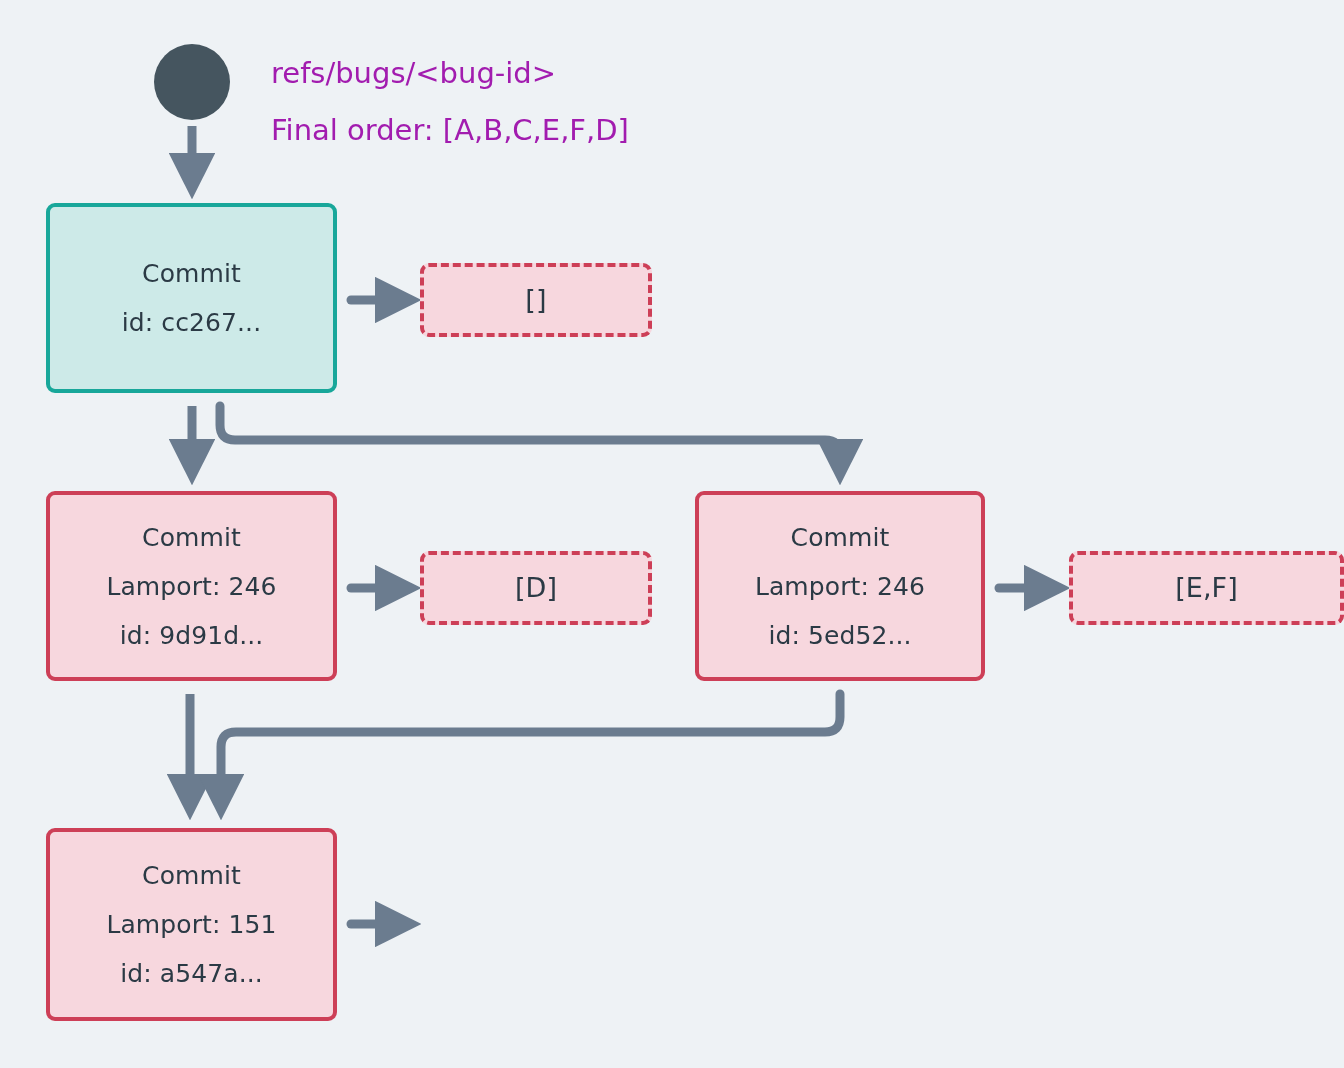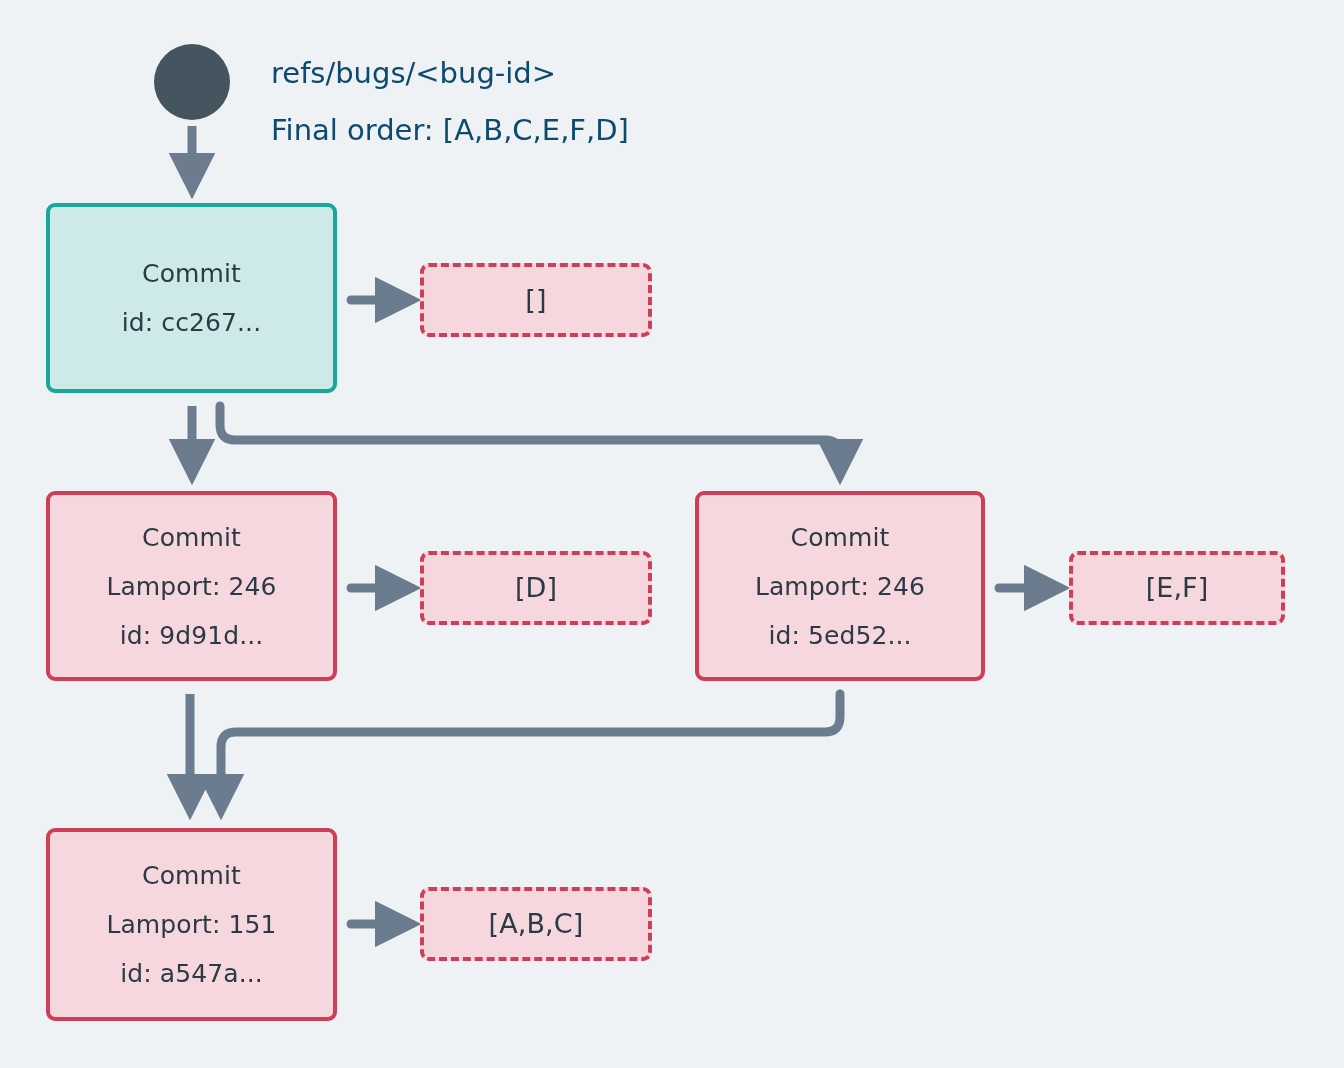--- a/index.html
+++ b/index.html
@@ -60,21 +60,21 @@
   .node-line {
     white-space: pre;
   }
   .root-dot {
     position: absolute;
     border-radius: 50%;
     background: #45555f;
   }
   .header-text {
     position: absolute;
-    color: #0c4a6e;
+    color: #a21caf;
     white-space: pre;
   }
   .header-ref {
     font-size: 29px;
     line-height: 34px;
   }
   .header-final {
     font-size: 29px;
     line-height: 34px;
     font-weight: normal;
@@ -132,27 +132,24 @@
   <div class="node node-note" style="left:420px; top:551px; width:232px; height:74px;">
     <div class="node-line">[D]</div>
   </div>
 
   <div class="node node-commit node-pink" style="left:695px; top:491px; width:290px; height:190px;">
     <div class="node-line">Commit</div>
     <div class="node-line">Lamport: 246</div>
     <div class="node-line">id: 5ed52...</div>
   </div>
 
-  <div class="node node-note" style="left:1069px; top:551px; width:216px; height:74px;">
+  <div class="node node-note" style="left:1069px; top:551px; width:275px; height:74px;">
     <div class="node-line">[E,F]</div>
   </div>
 
   <div class="node node-commit node-pink" style="left:46px; top:828px; width:291px; height:193px;">
     <div class="node-line">Commit</div>
     <div class="node-line">Lamport: 151</div>
     <div class="node-line">id: a547a...</div>
   </div>
 
-  <div class="node node-note" style="left:420px; top:887px; width:232px; height:74px;">
-    <div class="node-line">[A,B,C]</div>
-  </div>
 
 </div>
 
 </body></html>

